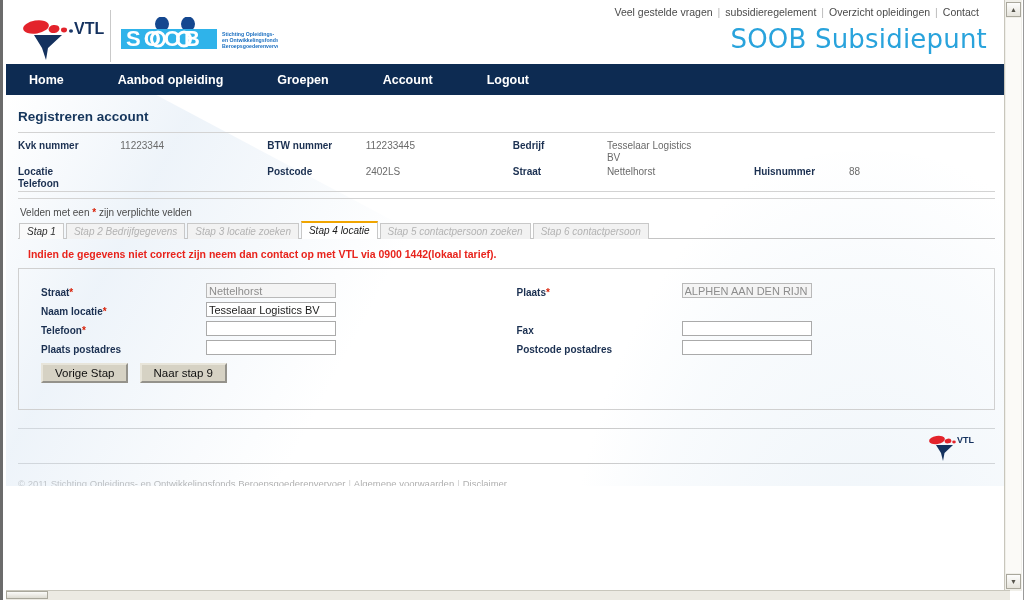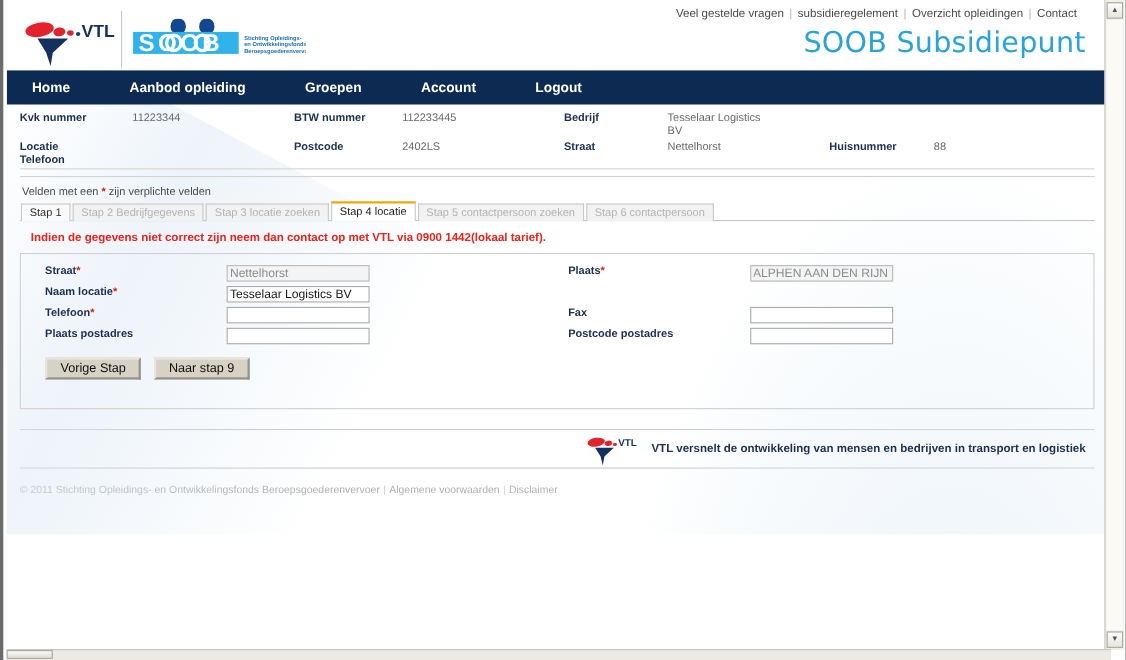--- a/index.html
+++ b/index.html
@@ -275,20 +275,21 @@
     padding: 0 7px;
     margin-right: 2px;
     box-sizing: border-box;
     background: #f2f2f2;
     border: 1px solid #c8c8c8;
     border-bottom: none;
     color: #b3b3b3;
     white-space: nowrap;
     position: relative;
     top: 1px;
+    font-style: italic;
   }
   .tab.done {
     color: #2d2d2d;
     background: #fafafa;
   }
   .tab.active {
     background: #ffffff;
     color: #1b1b1b;
     border-top: 2px solid #f0a500;
     border-left: 1px solid #c8c8c8;
@@ -316,21 +317,21 @@
     padding: 10px 12px 10px 12px;
     min-height: 120px;
   }
   #form-grid {
     display: flex;
     width: 100%;
   }
   .form-col { width: 50%; }
   .form-row {
     display: flex;
-    align-items: flex-start;
+    align-items: flex-end;
     height: 19px;
     margin-bottom: 0px;
   }
   .form-row .lbl {
     width: 175px;
     font-size: 10px;
     font-weight: bold;
     color: #1b3051;
     padding-left: 10px;
     box-sizing: border-box;
@@ -482,20 +483,21 @@
               <a href="#">Account</a>
             </li>
           <li>
               <a href="#">Logout</a>
             </li>
         </ul>
       </div>
 
       <div id="content">
 
+        <div id="page-heading">Registreren account</div>
 
         <table id="info-table">
           <tbody>
               <tr>
             <td class="lbl">Kvk nummer</td>
             <td class="val">11223344</td>
             <td class="lbl2">BTW nummer</td>
             <td class="val">112233445</td>
             <td class="lbl3">Bedrijf</td>
             <td class="val">
@@ -601,21 +603,20 @@
       <div id="footer-tag">
         <div id="footer-vtl">
           <svg width="54" height="30" viewBox="0 0 54 30">
             <ellipse cx="12" cy="9" rx="8" ry="4" fill="#e3232b" transform="rotate(-9 12 9)"></ellipse>
             <ellipse cx="23" cy="10" rx="3.4" ry="2.4" fill="#e3232b" transform="rotate(-9 23 10)"></ellipse>
             <ellipse cx="29" cy="11" rx="1.8" ry="1.4" fill="#e3232b"></ellipse>
             <text x="32" y="12" font-family="Liberation Sans, sans-serif" font-size="9" font-weight="bold" fill="#14315e">VTL</text>
             <path d="M11 14 L28 14 L19.5 22 L18 30 L16 22 Z" fill="#14315e"></path>
           </svg>
         </div>
-        <div id="footer-text">VTL versnelt de ontwikkeling van mensen en bedrijven in transport en logistiek</div>
       </div>
 
       <div id="footer-rule2"></div>
 
       <div id="copyright"><span>© 2011 Stichting Opleidings- en Ontwikkelingsfonds Beroepsgoederenvervoer</span><span class="sep">|</span><span>Algemene voorwaarden</span><span class="sep">|</span><span>Disclaimer</span></div>
 
     </div>
 
     <div id="below-fold"></div>
 

